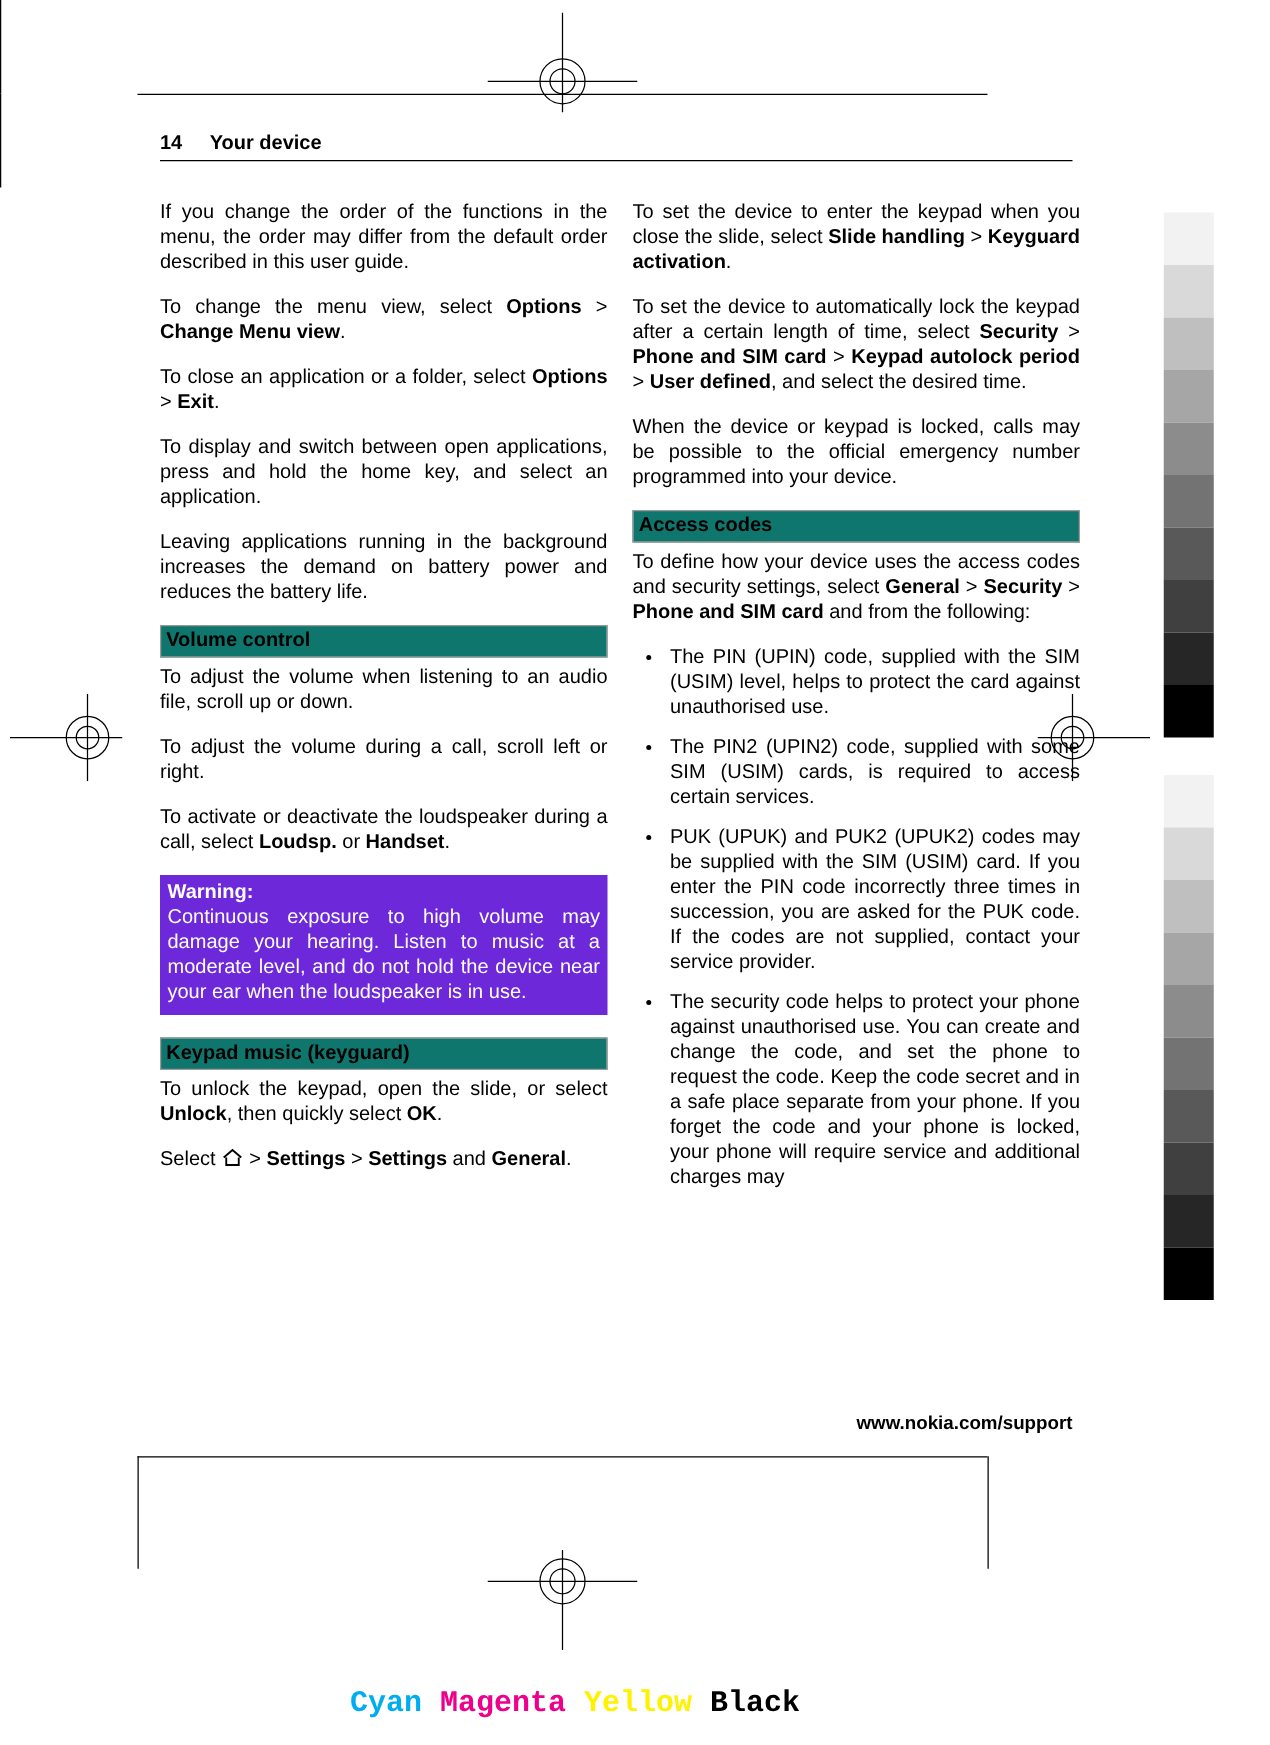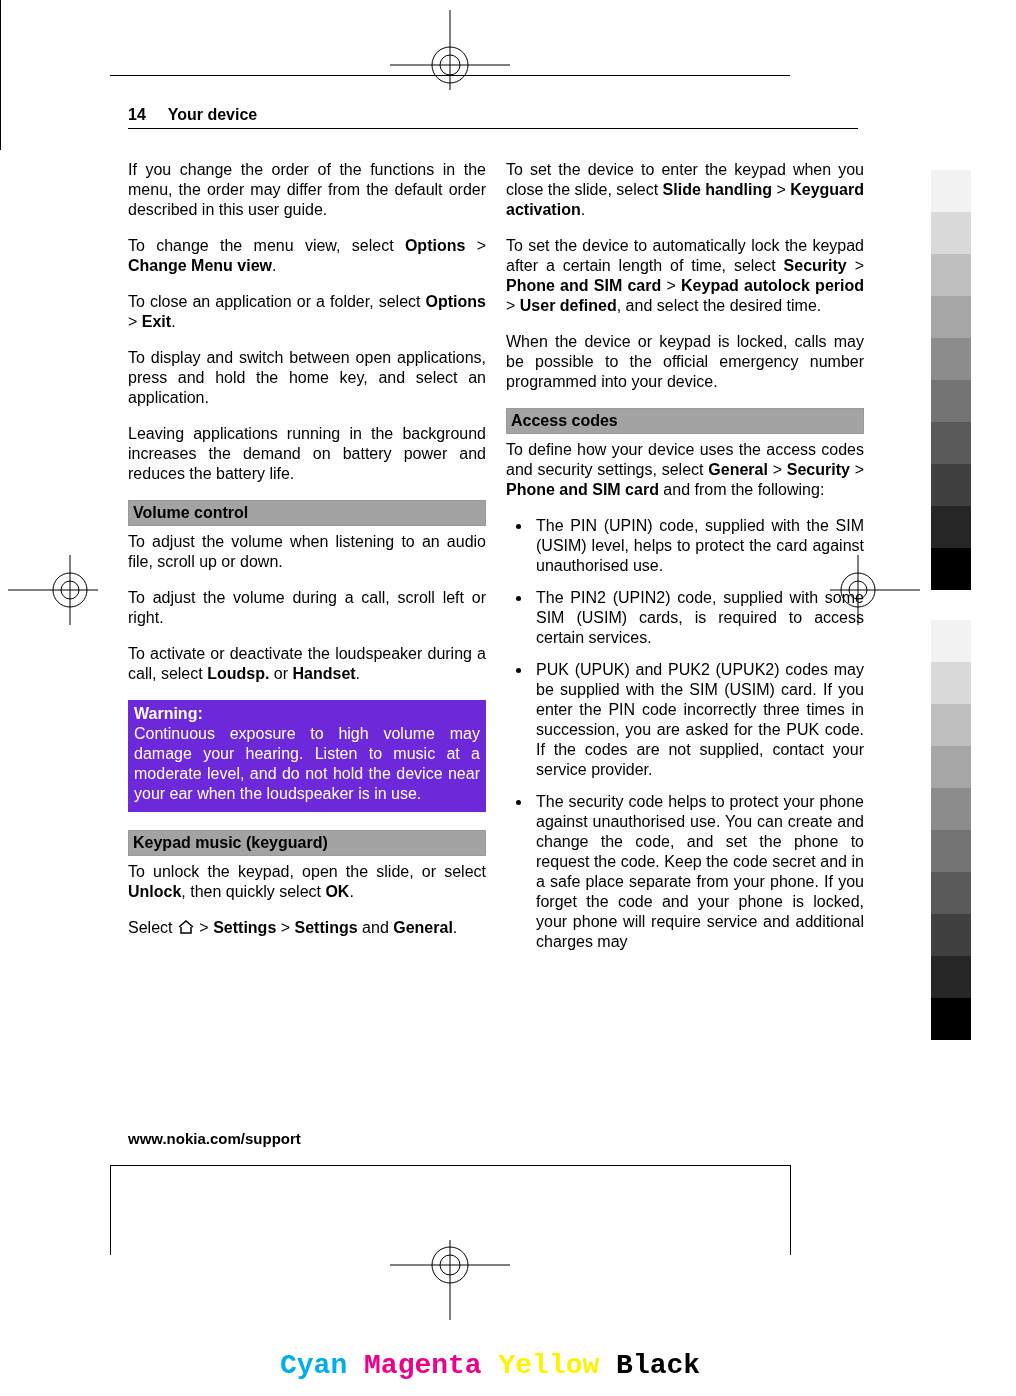--- a/index.html
+++ b/index.html
@@ -64,21 +64,21 @@
     font-size: 16px;
     line-height: 1.25;
     color: #000;
     text-align: justify;
   }
   .col {
     width: 358px;
   }
   .para { margin-bottom: 16px; }
   .section-hdr {
-    background: #a3a3a3;
+    background: #0f766e;
     font-weight: bold;
     padding: 2px 4px;
     margin-bottom: 6px;
     border: 1px solid #999;
   }
   .warning-box {
     background: #6d28d9;
     color: #fff;
     padding: 4px 6px 8px 6px;
     margin-bottom: 18px;
@@ -90,29 +90,30 @@
     padding-left: 26px;
     margin: 0;
   }
   ul.codes li { margin-bottom: 12px; padding-left:4px; }
 
   .footer-url {
     position: absolute;
     top: 1130px;
     left: 128px;
     width: 730px;
+    text-align: right;
     font-weight: bold;
     font-size: 15px;
   }
   .cmyk {
     position: absolute;
     left: 280px;
     top: 1350px;
     font-family: "Courier New", monospace;
-    font-size: 28px;
+    font-size: 24px;
     font-weight: bold;
   }
   .cmyk .c { color: #00aeef; }
   .cmyk .m { color: #ec008c; }
   .cmyk .y { color: #fff200; }
   .cmyk .k { color: #000; }
   b { font-weight: bold; }
   .home-icon { display:inline-block; vertical-align:-2px; }
 </style>
 </head>

